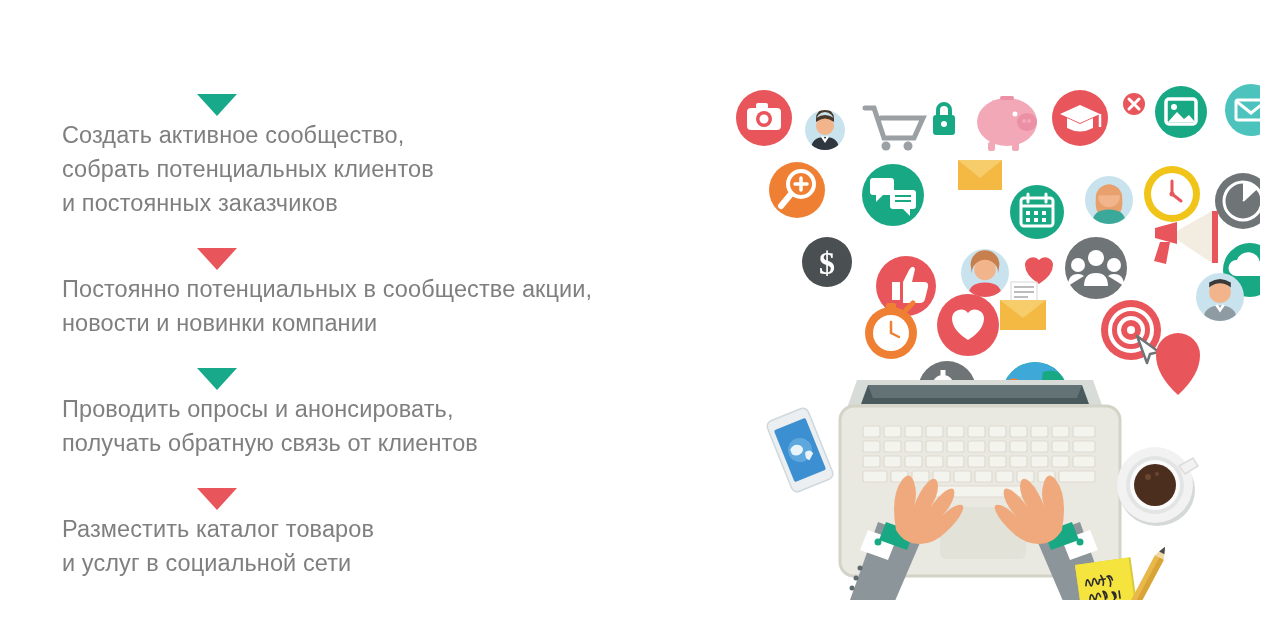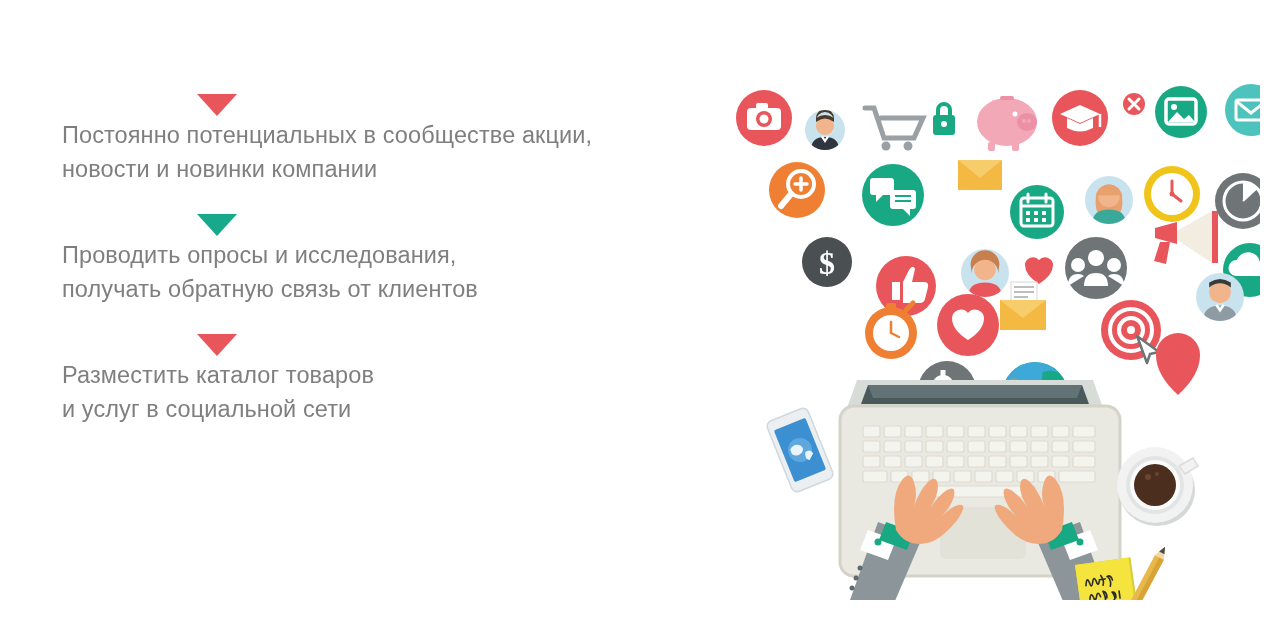--- a/index.html
+++ b/index.html
@@ -57,34 +57,42 @@
   }
   #illustration svg { display: block; width: 100%; height: 100%; }
 </style>
 </head>
 <body>
 
 <div id="page">
 
   <div id="bullet-list">
 
+    <div class="bullet-block">
+      <div class="marker-row">
+        <div class="tri"></div>
+      </div>
+      <div class="bullet-text">Создать активное сообщество,
+собрать потенциальных клиентов
+и постоянных заказчиков</div>
+    </div>
 
     <div class="bullet-block">
       <div class="marker-row">
         <div class="tri red"></div>
       </div>
       <div class="bullet-text">Постоянно потенциальных в сообществе акции,
 новости и новинки компании</div>
     </div>
 
     <div class="bullet-block">
       <div class="marker-row">
         <div class="tri"></div>
       </div>
-      <div class="bullet-text">Проводить опросы и исследования,
+      <div class="bullet-text">Проводить опросы и анонсировать,
 получать обратную связь от клиентов</div>
     </div>
 
     <div class="bullet-block">
       <div class="marker-row">
         <div class="tri red"></div>
       </div>
       <div class="bullet-text">Разместить каталог товаров
 и услуг в социальной сети</div>
     </div>

